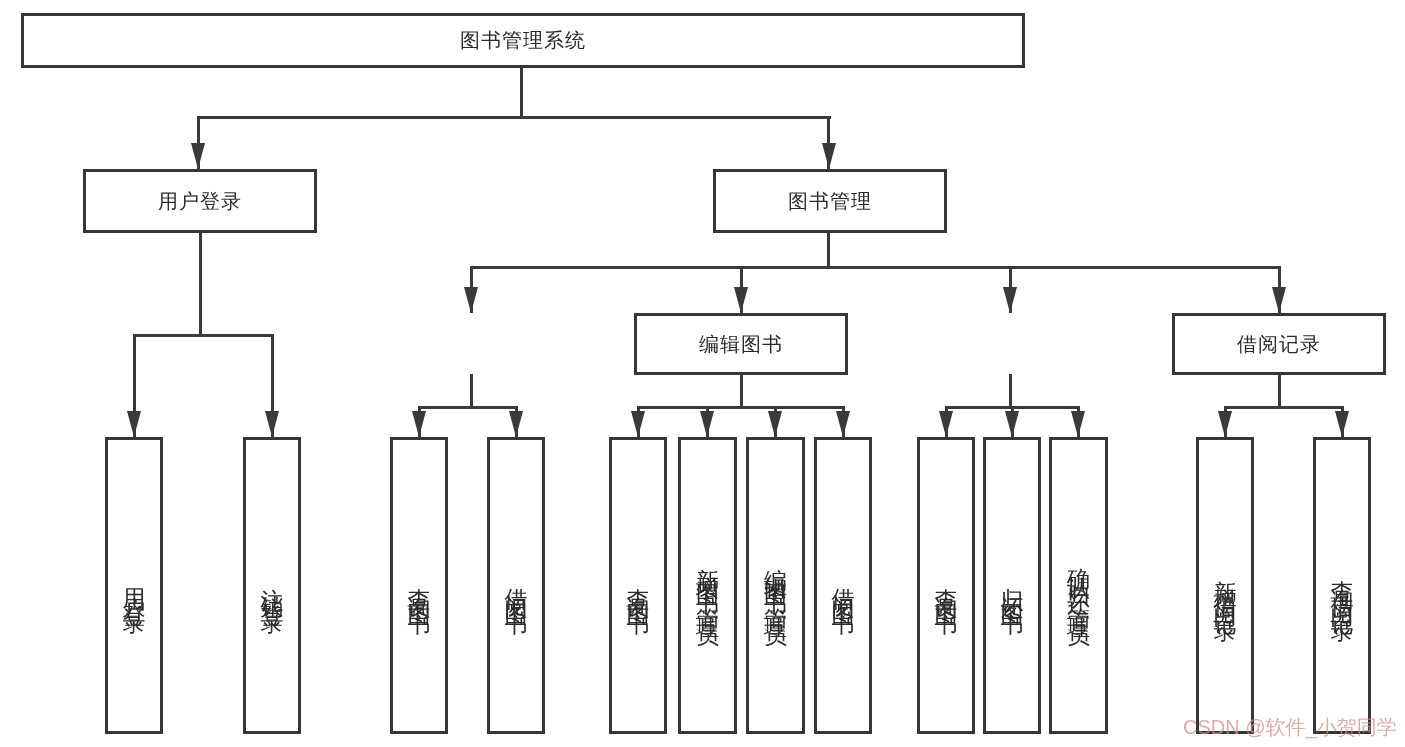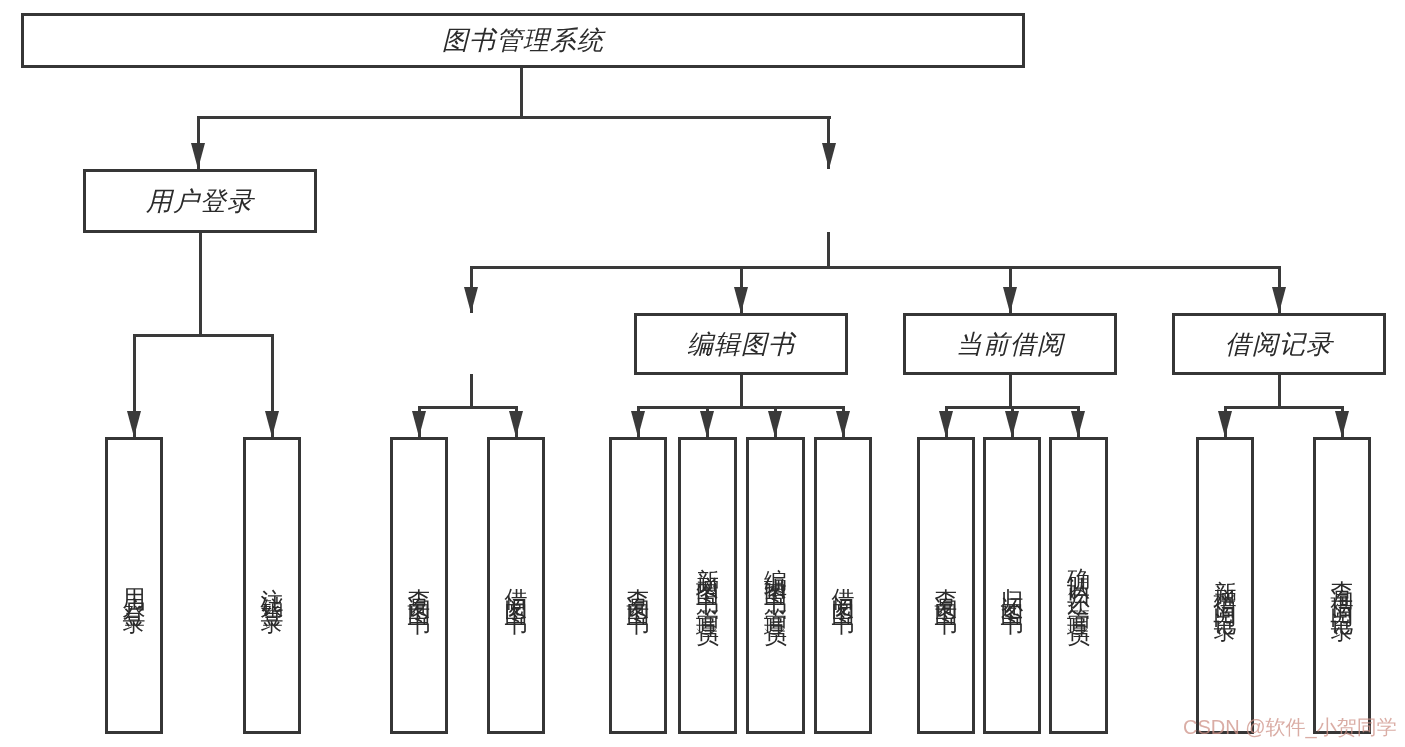--- a/index.html
+++ b/index.html
@@ -13,21 +13,21 @@
   }
   .box{
     position:absolute;
     box-sizing:border-box;
     border:3px solid #363636;
     background:#ffffff;
     display:flex;
     align-items:center;
     justify-content:center;
   }
-  .h-label{font-size:26px;letter-spacing:1px;white-space:nowrap;font-style:italic;}
+  .h-label{font-size:20px;letter-spacing:1px;white-space:nowrap;}
   .v-label{
     writing-mode:vertical-rl;
     text-orientation:mixed;
     font-size:23px;
     line-height:1;
     letter-spacing:8px;
     white-space:nowrap;
   }
   .line{position:absolute;background:#3a3a3a;}
   .arrow{
@@ -108,26 +108,26 @@
   <div class="line" style="left:1341px;top:407px;width:3px;height:30px;"></div>
   <div class="arrow" style="left:1335px;top:411px;"></div>
 
   <div class="box" style="left:21px;top:13px;width:1004px;height:55px;">
     <span class="h-label">图书管理系统</span>
   </div>
 
   <div class="box" style="left:83px;top:169px;width:234px;height:64px;">
     <span class="h-label">用户登录</span>
   </div>
+  <div class="box" style="left:713px;top:169px;width:234px;height:64px;">
+    <span class="h-label">图书管理</span>
+  </div>
 
   <div class="box" style="left:634px;top:313px;width:214px;height:62px;">
     <span class="h-label">编辑图书</span>
-  </div>
-  <div class="box" style="left:903px;top:313px;width:214px;height:62px;">
-    <span class="h-label">当前借阅</span>
   </div>
   <div class="box" style="left:1172px;top:313px;width:214px;height:62px;">
     <span class="h-label">借阅记录</span>
   </div>
 
   <div class="box" style="left:105px;top:437px;width:58px;height:297px;">
     <span class="v-label">用户登录</span>
   </div>
   <div class="box" style="left:243px;top:437px;width:58px;height:297px;">
     <span class="v-label">注销登录</span>

